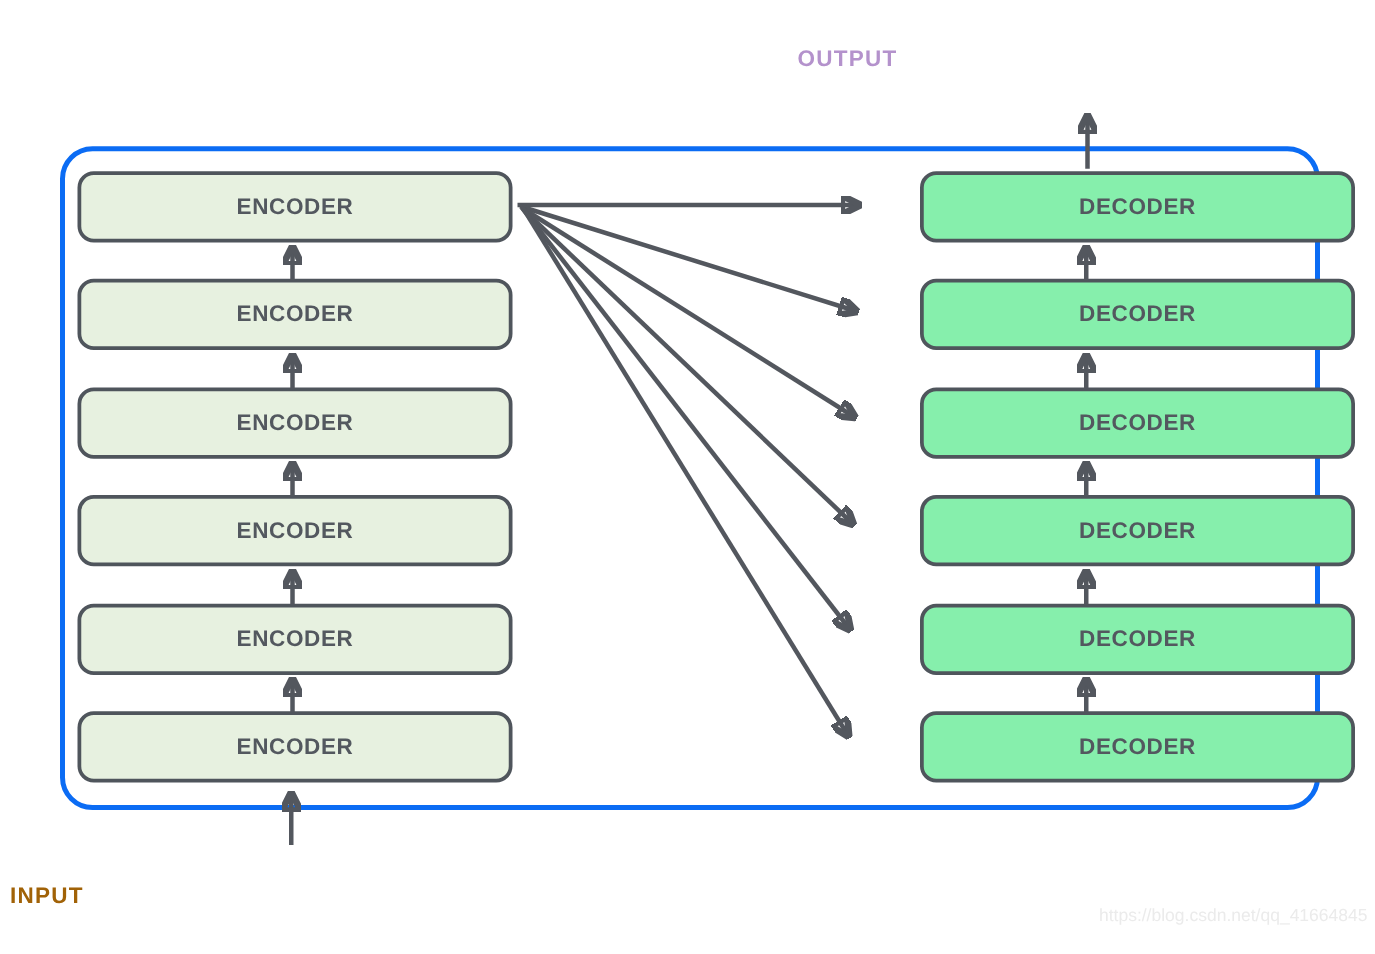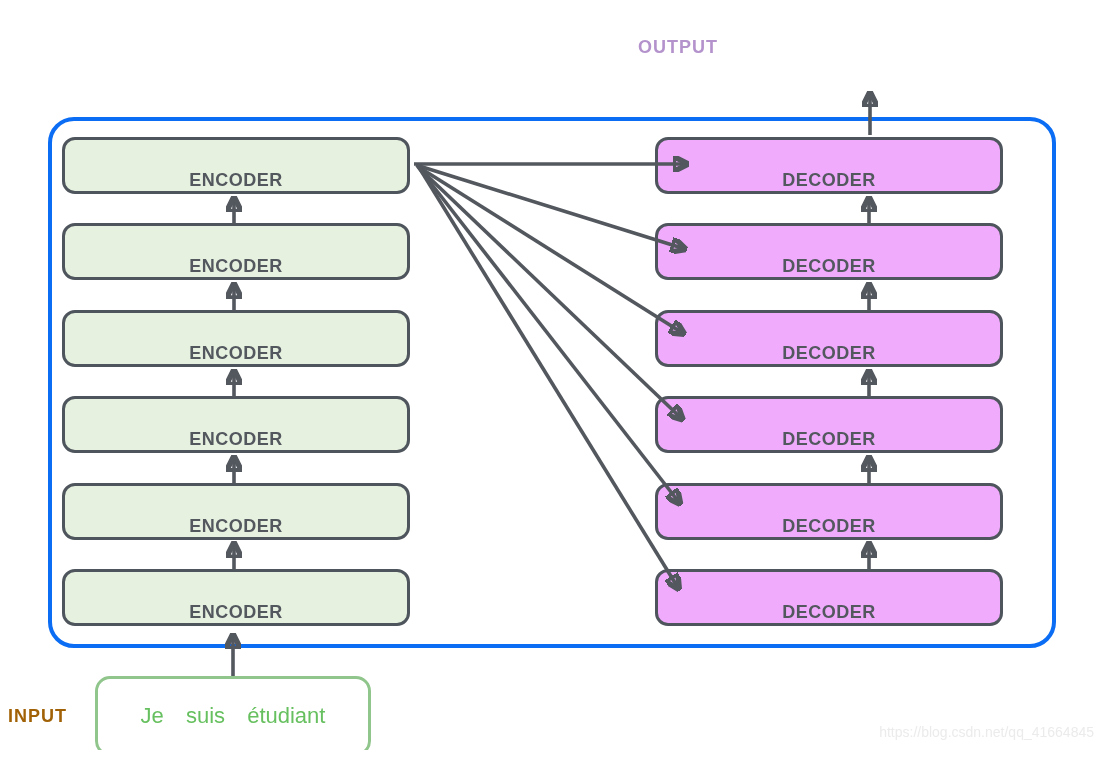--- a/index.html
+++ b/index.html
@@ -31,30 +31,30 @@
   }
   
   .box {
     position: absolute;
     width: 348px;
     height: 57px;
     border: 3px solid #4f555c;
     border-radius: 13px;
     box-sizing: border-box;
     display: flex;
-    align-items: flex-end;
+    align-items: center;
     justify-content: center;
     font-weight: bold;
     font-size: 18px;
     letter-spacing: 0.5px;
     color: #53585f;
     z-index: 4;
   }
   .enc { left: 62px;  background: #e7f1e0; }
-  .dec { left: 655px; background: #f0abfc; }
+  .dec { left: 736px; background: #86efac; }
 
   
   .io-box {
     position: absolute;
     display: flex;
     align-items: center;
     justify-content: center;
     box-sizing: border-box;
     background: #ffffff;
     font-size: 22px;
@@ -163,23 +163,20 @@
       <span>DECODER</span>
     </div>
   <div class="box dec" style="top:482.6px">
       <span>DECODER</span>
     </div>
   <div class="box dec" style="top:569px">
       <span>DECODER</span>
     </div>
 
   <div class="io-label" id="input-label">INPUT</div>
-  <div class="io-box" id="input-box">
-    <span>Je suis étudiant</span>
-  </div>
 
   <svg id="arrows" width="1100" height="763" viewBox="0 0 1100 763">
     <defs>
       <marker id="ah" viewBox="0 0 10 10" refX="7" refY="5" markerWidth="4.6" markerHeight="4.2" orient="auto">
         <path d="M0,0 L10,5 L0,10 Z" fill="#53575e" stroke="none"></path>
       </marker>
     </defs>
 
     <line x1="233" y1="676" x2="233" y2="638" marker-end="url(#ah)"></line>
 

